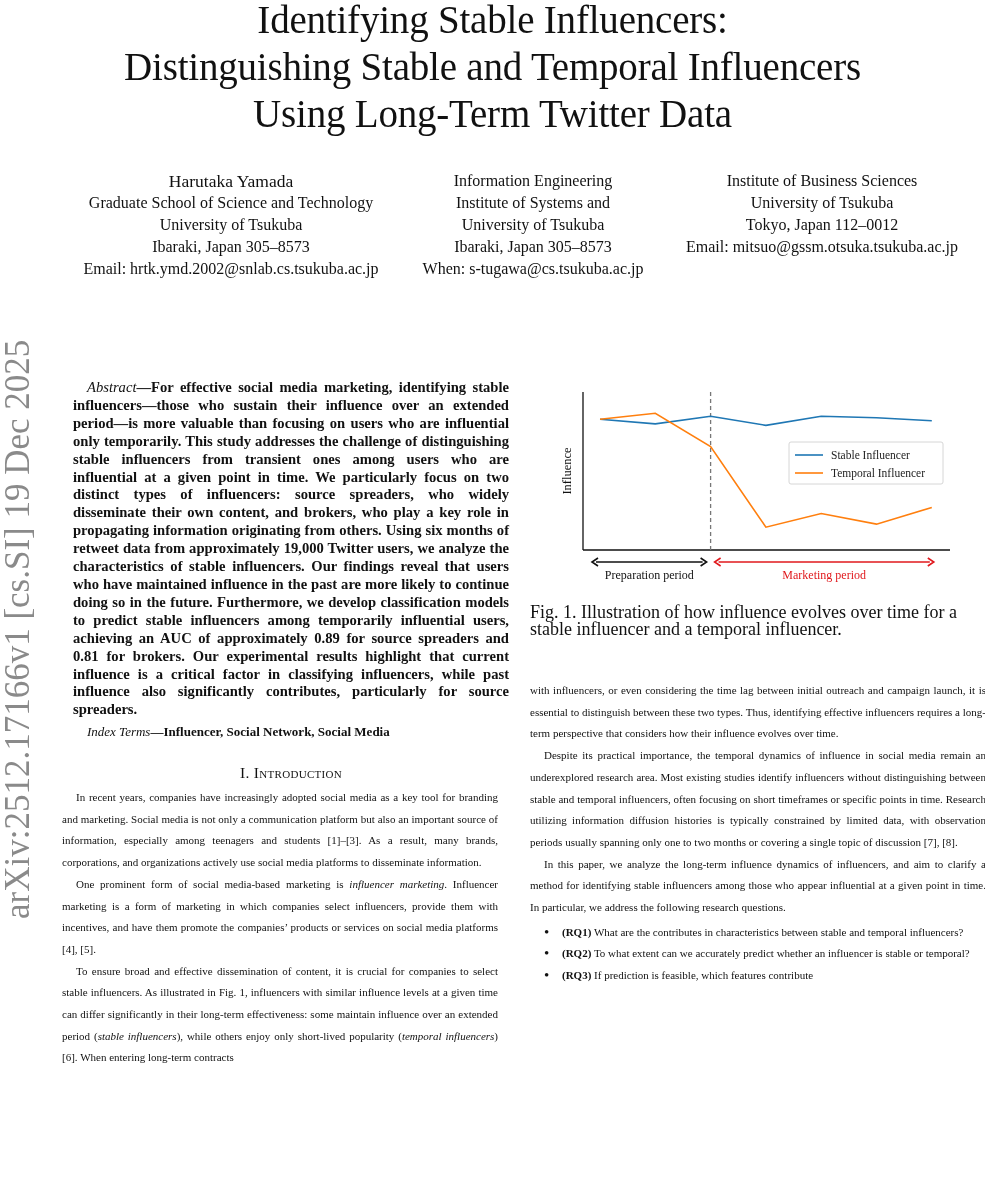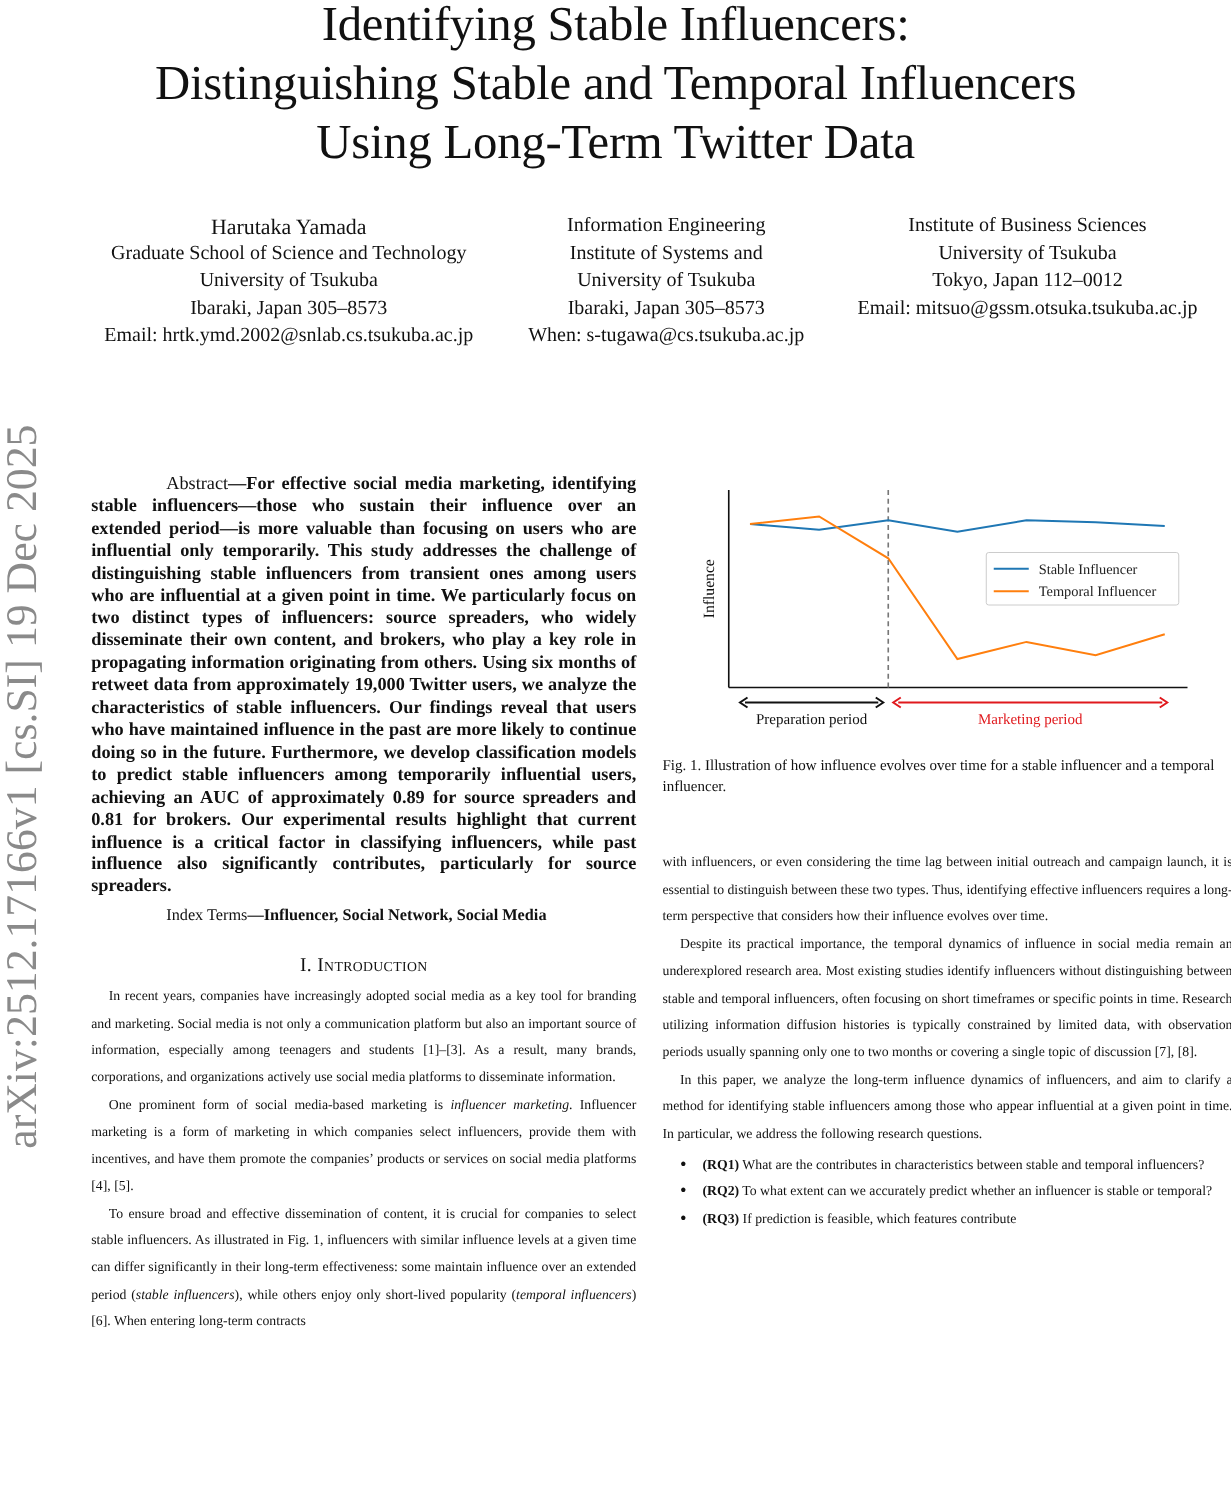--- a/index.html
+++ b/index.html
@@ -10,33 +10,33 @@
   .authors { position:absolute; top:170px; left:0; width:985px; height:150px; }
   .author { position:absolute; text-align:center; font-size:16px; line-height:22px; }
   .author .name { font-size:17.5px; }
   #author-0 { left:60px; width:342px; }
   #author-1 { left:402px; width:262px; }
   #author-2 { left:664px; width:316px; }
   .arxiv { position:absolute; left:-262px; top:618px; width:560px; height:42px;
            transform:rotate(-90deg); transform-origin:center center;
            font-size:35px; color:#8a8a8a; line-height:42px; text-align:center; white-space:nowrap; }
   .col { position:absolute; font-size:11px; line-height:21.7px; text-align:justify; }
-  .col-left { left:73px; width:436px; }
+  .col-left { left:62px; width:436px; }
   .abstract { position:absolute; top:379px; left:73px; width:436px;
               font-weight:bold; font-size:14.6px; line-height:17.9px; text-align:justify; }
-  .abstract .lead, .index .lead { font-weight:normal;margin-left:46px; }
+  .abstract .lead, .index .lead { font-style:italic; font-weight:normal; }
   .abstract p, .index p { margin:0; text-indent:14px; }
   .index { position:absolute; top:723px; left:73px; width:436px; font-size:13px; line-height:18px; font-weight:bold; }
   .section-heading { position:absolute; top:764px; left:73px; width:436px; text-align:center;
                      font-size:15.5px; letter-spacing:0.3px; font-variant:small-caps; }
   .body-left { top:787px; }
   .body-left p, .body-right p { margin:0; text-indent:14px; }
   .body-right { left:530px; width:456px; top:680px; }
   .figure { position:absolute; left:540px; top:378px; width:445px; height:222px; }
-  .caption { position:absolute; left:530px; top:604px; width:456px; font-size:12px; line-height:17px; text-align:left; }
+  .caption { position:absolute; left:530px; top:604px; width:456px; font-size:18px; line-height:17px; text-align:left; }
   .rq-list { margin:3px 0 0 0; padding:0 0 0 32px; list-style:none; }
   .rq-list li { position:relative; }
   .rq-list li::before { content:"•"; position:absolute; left:-18px; font-size:15px; }
   .rq-list b { font-weight:bold; }
   em { font-style:italic; }
 </style>
 </head>
 <body>
 
 <div class="title">

